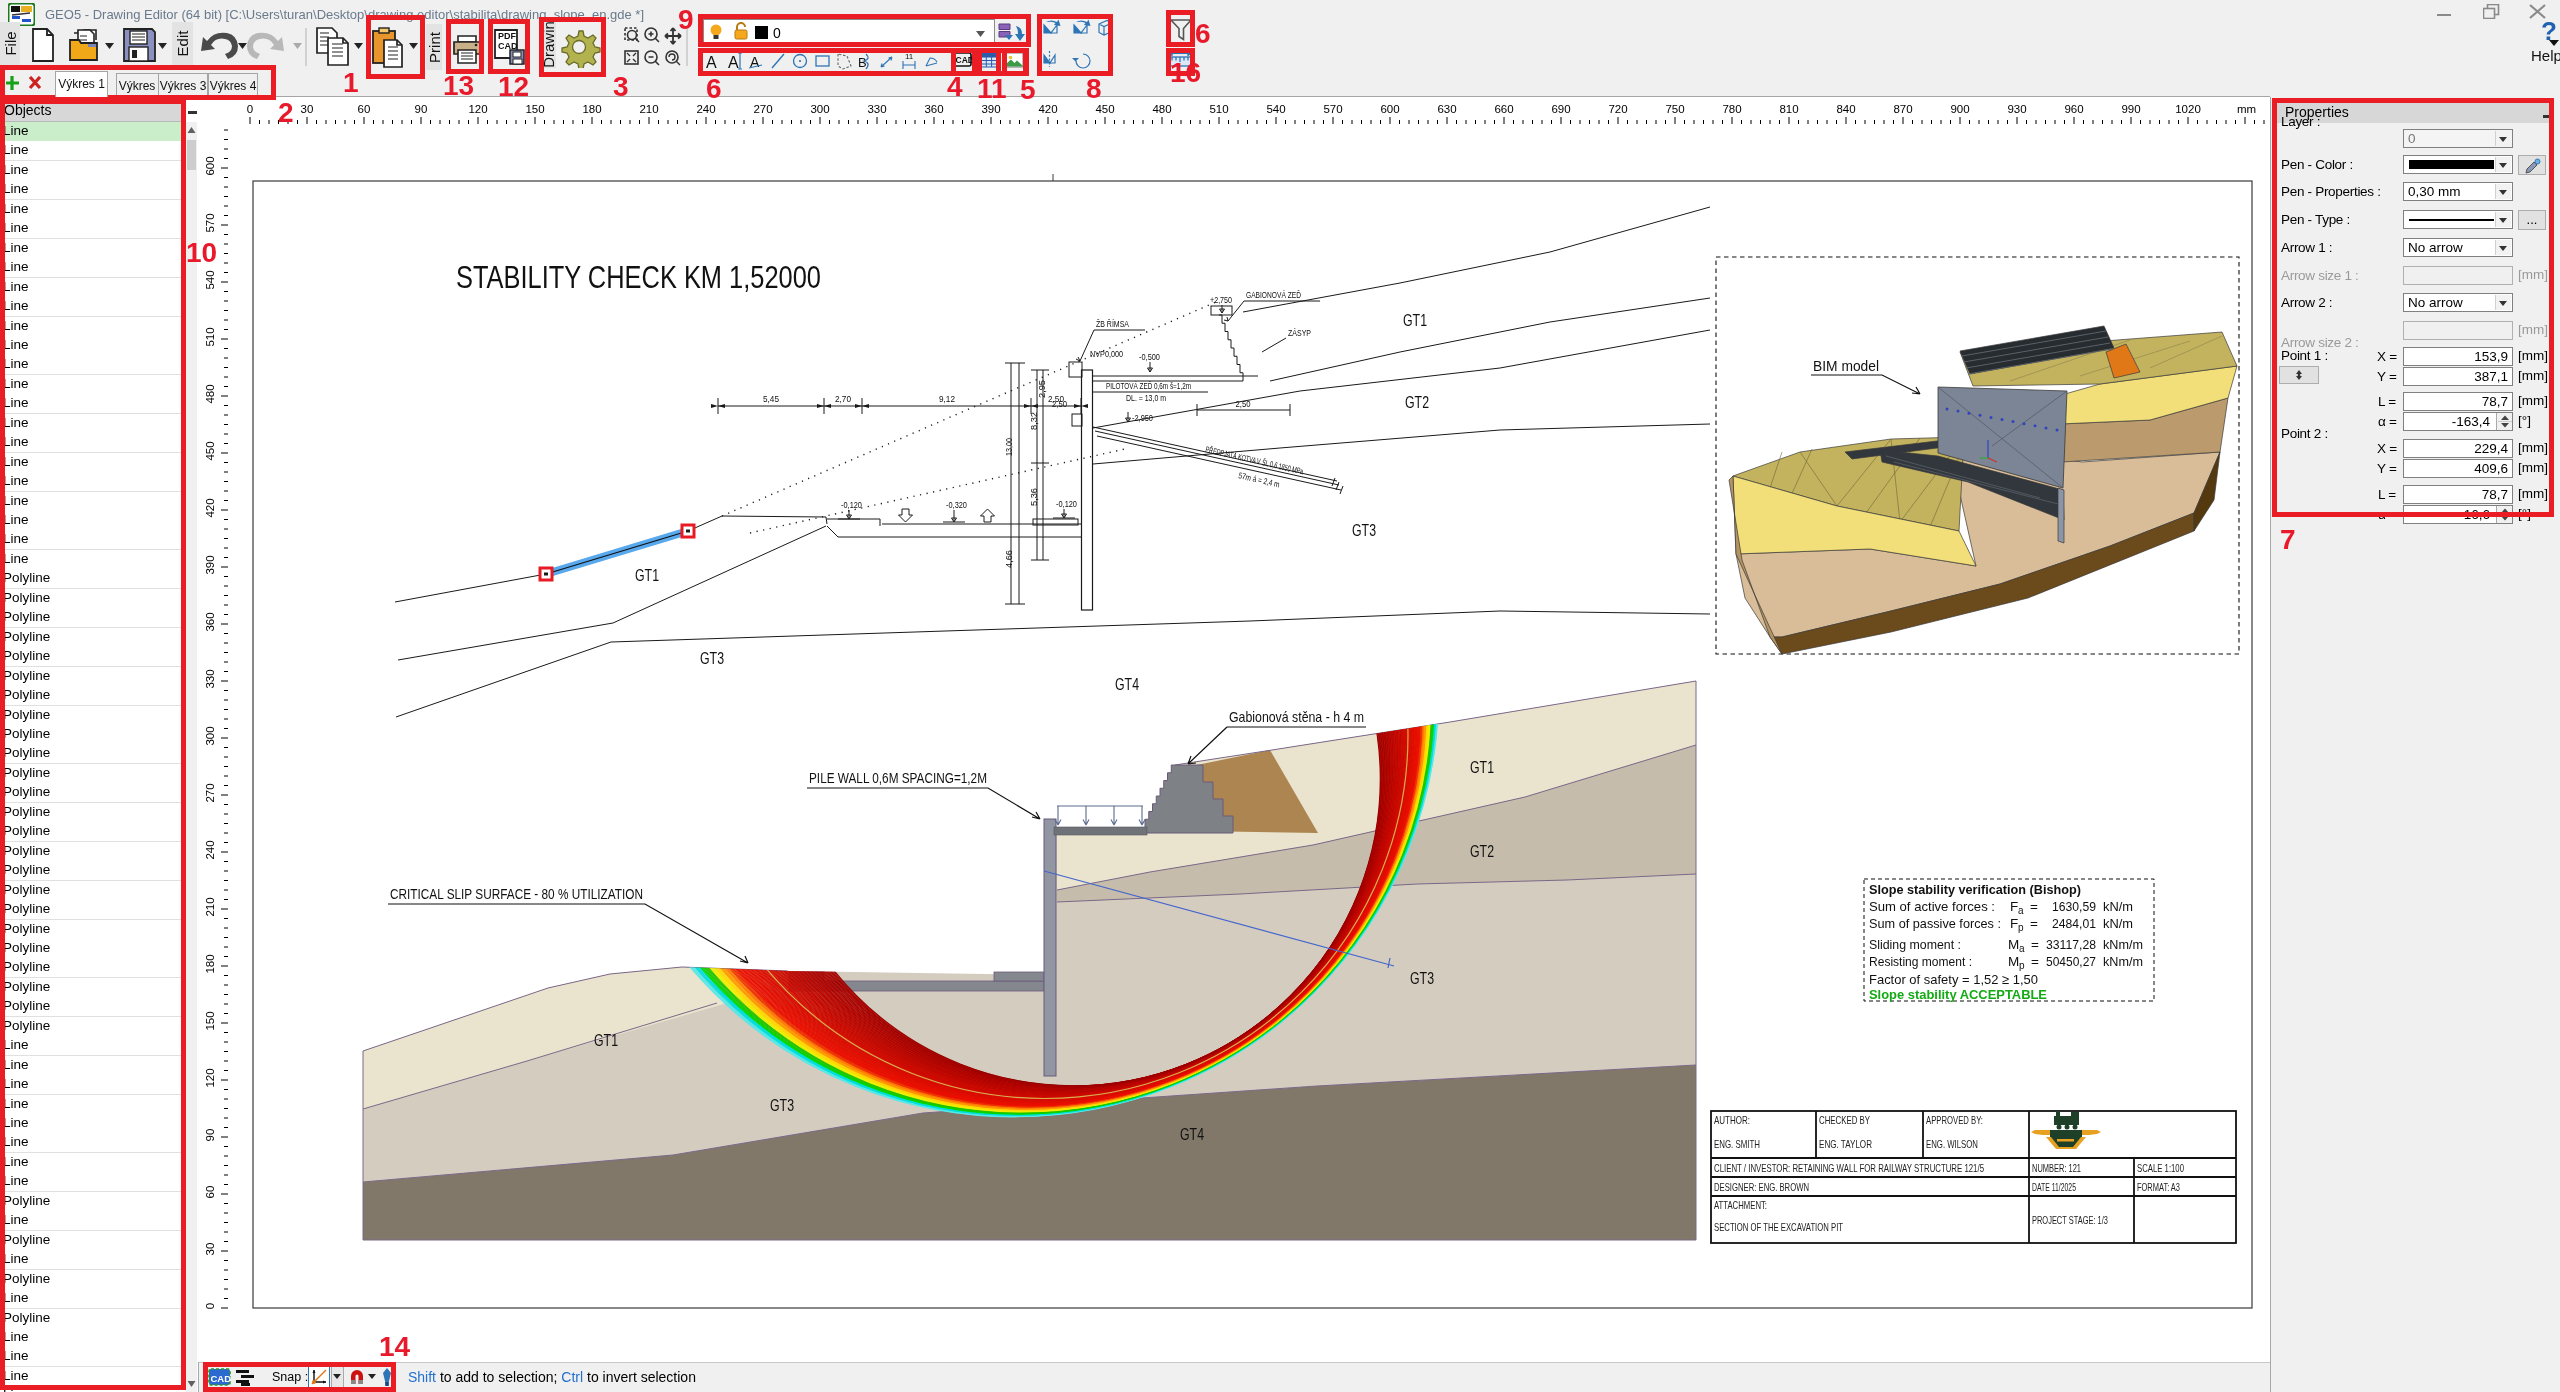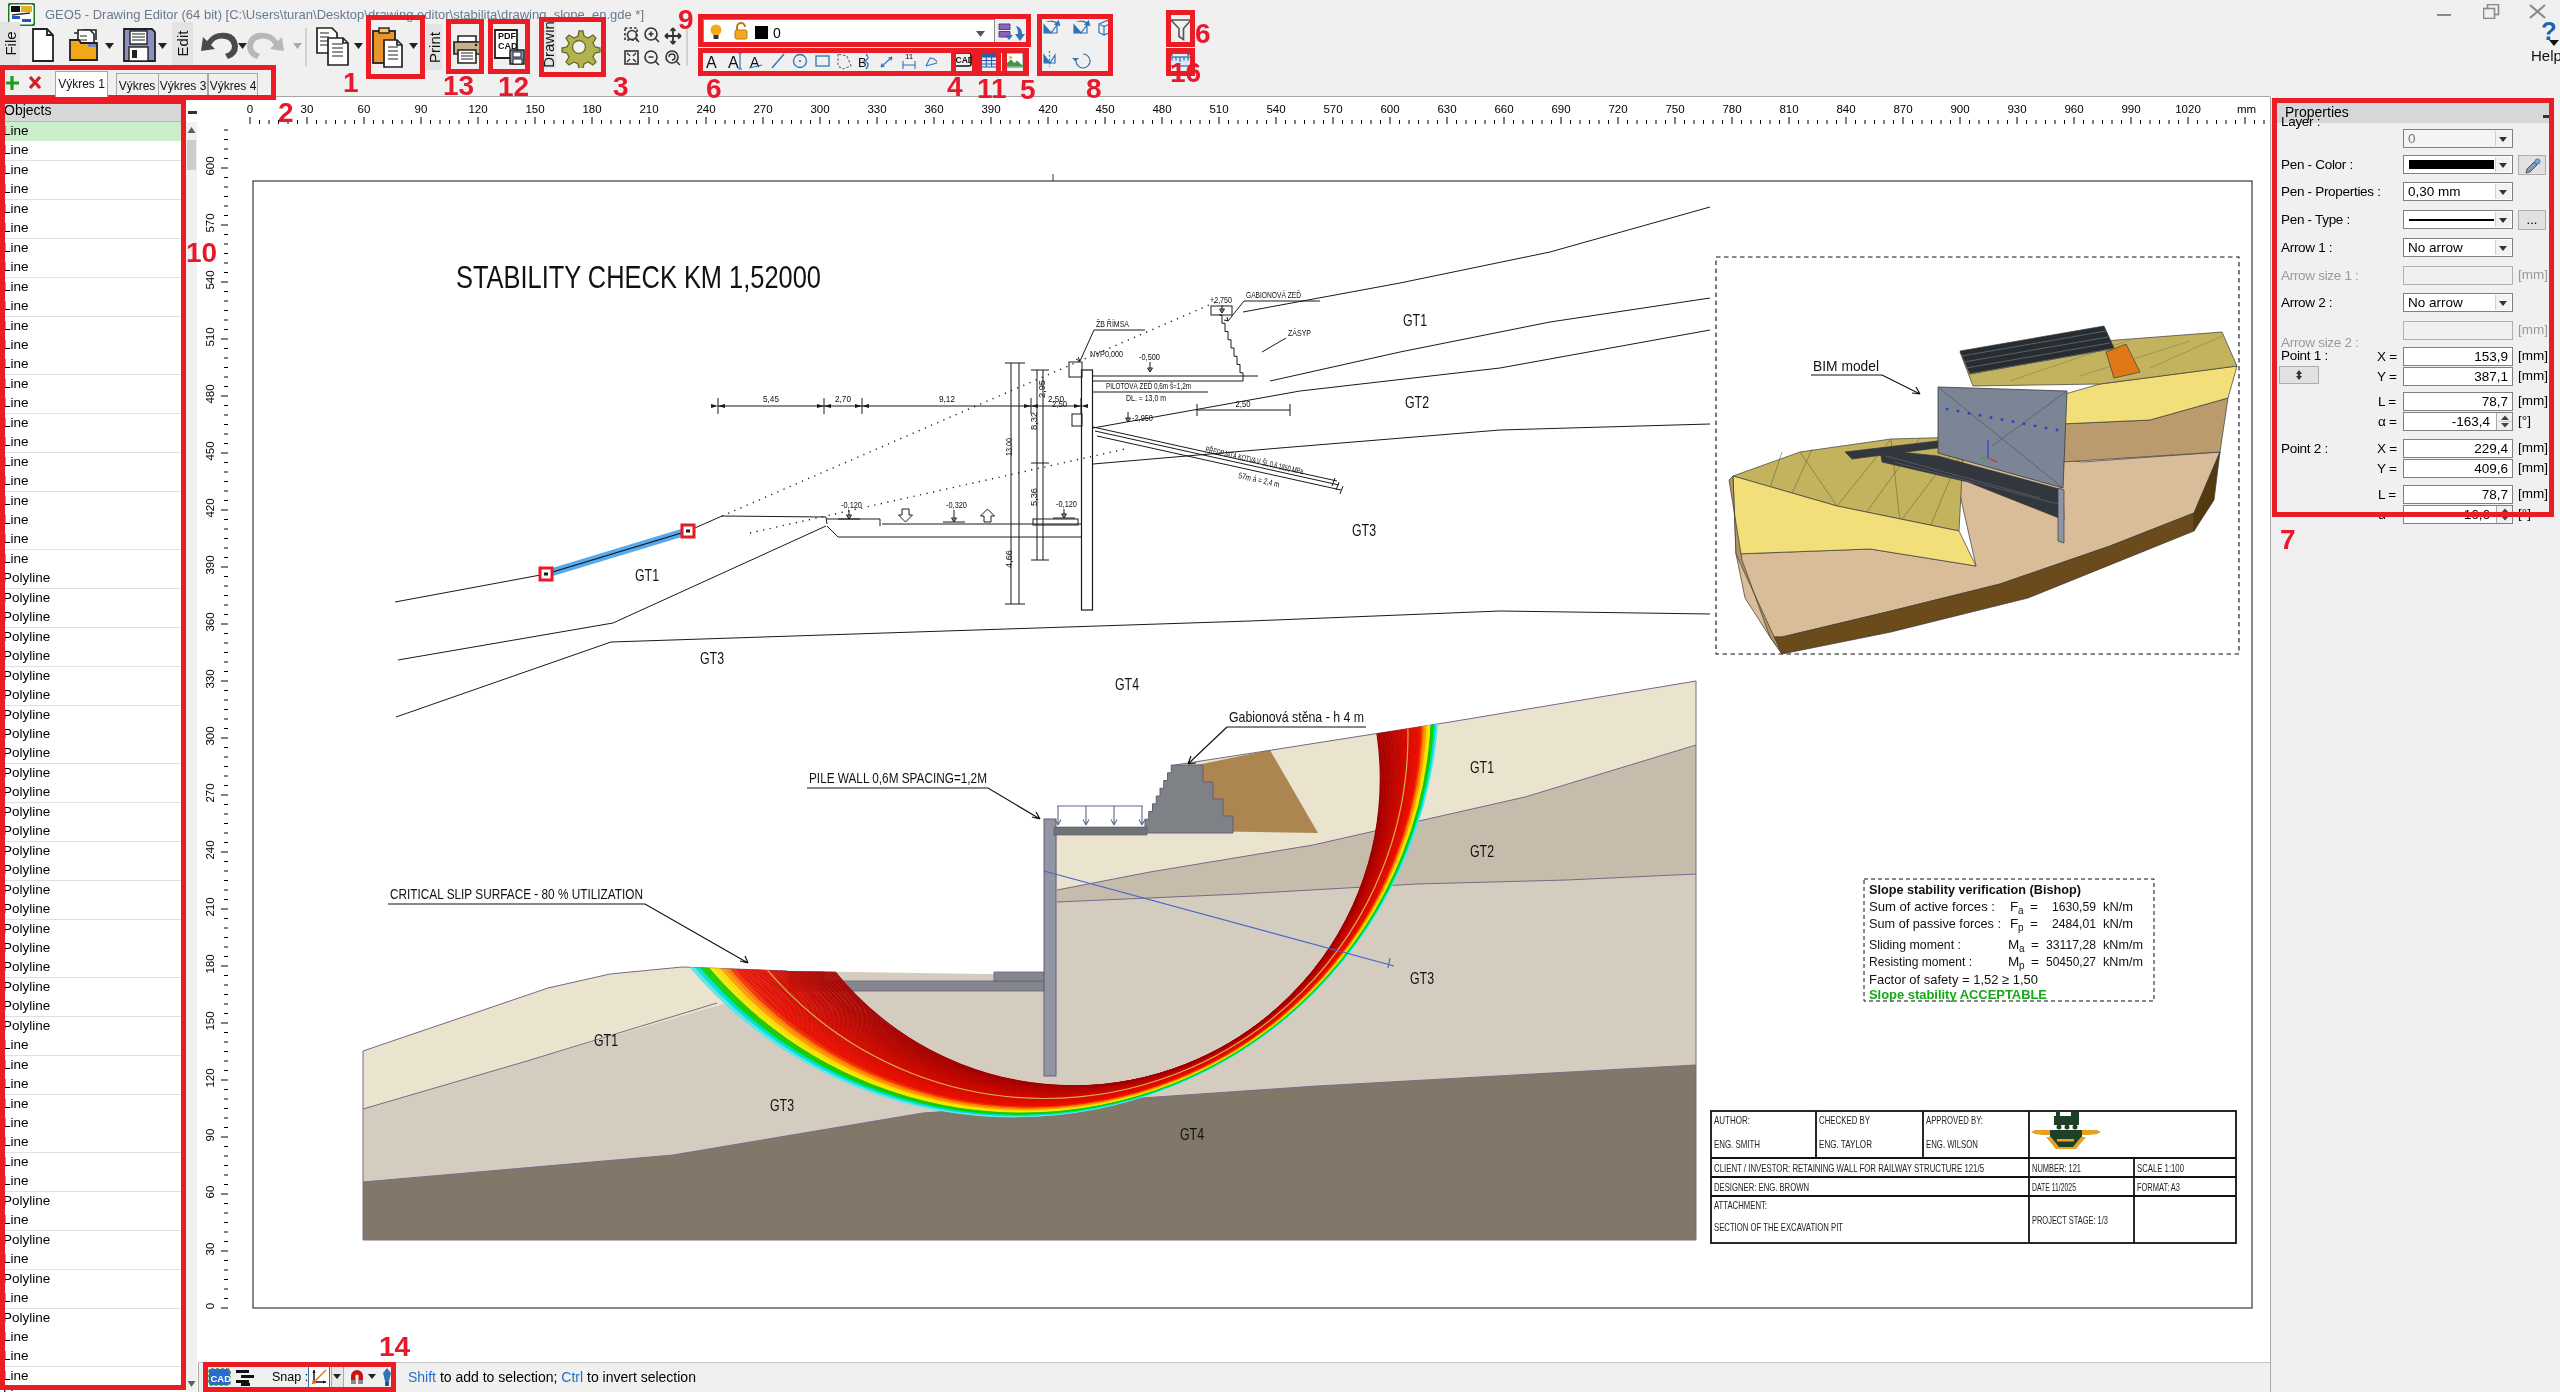--- a/index.html
+++ b/index.html
@@ -375,21 +375,21 @@
 <div class="inp" style="top:392px;padding-right:4px">78,7</div>
 <div class="abs" style="left:2518px;top:393px;font-size:13.5px;color:#000">[mm]</div>
 <div class="plabel" style="left:2378px;top:414px">α =</div>
 <div class="inp" style="top:412px;padding-right:22px">-163,4</div>
 <div class="abs" style="left:2496px;top:413px;width:16px;height:17px;background:#f0f0f0;border-left:1px solid #aaa">
         <svg width="16" height="17">
         <path d="M4,7 l4,-4.5 4,4.5 z M4,10 l4,4.5 4,-4.5 z" fill="#444"></path>
         <path d="M1,8.5 h14" stroke="#ccc"></path>
       </svg></div>
 <div class="abs" style="left:2518px;top:413px;font-size:13.5px;color:#000">[°]</div>
-<div class="plabel" style="top:441px">Point 2 :</div>
+<div class="plabel" style="top:426px">Point 2 :</div>
 <div class="plabel" style="left:2377px;top:441px">X =</div>
 <div class="inp" style="top:439px;padding-right:4px">229,4</div>
 <div class="abs" style="left:2518px;top:440px;font-size:13.5px;color:#000">[mm]</div>
 <div class="plabel" style="left:2377px;top:461px">Y =</div>
 <div class="inp" style="top:459px;padding-right:4px">409,6</div>
 <div class="abs" style="left:2518px;top:460px;font-size:13.5px;color:#000">[mm]</div>
 <div class="plabel" style="left:2378px;top:487px">L =</div>
 <div class="inp" style="top:485px;padding-right:4px">78,7</div>
 <div class="abs" style="left:2518px;top:486px;font-size:13.5px;color:#000">[mm]</div>
 <div class="plabel" style="left:2378px;top:507px">α =</div>

